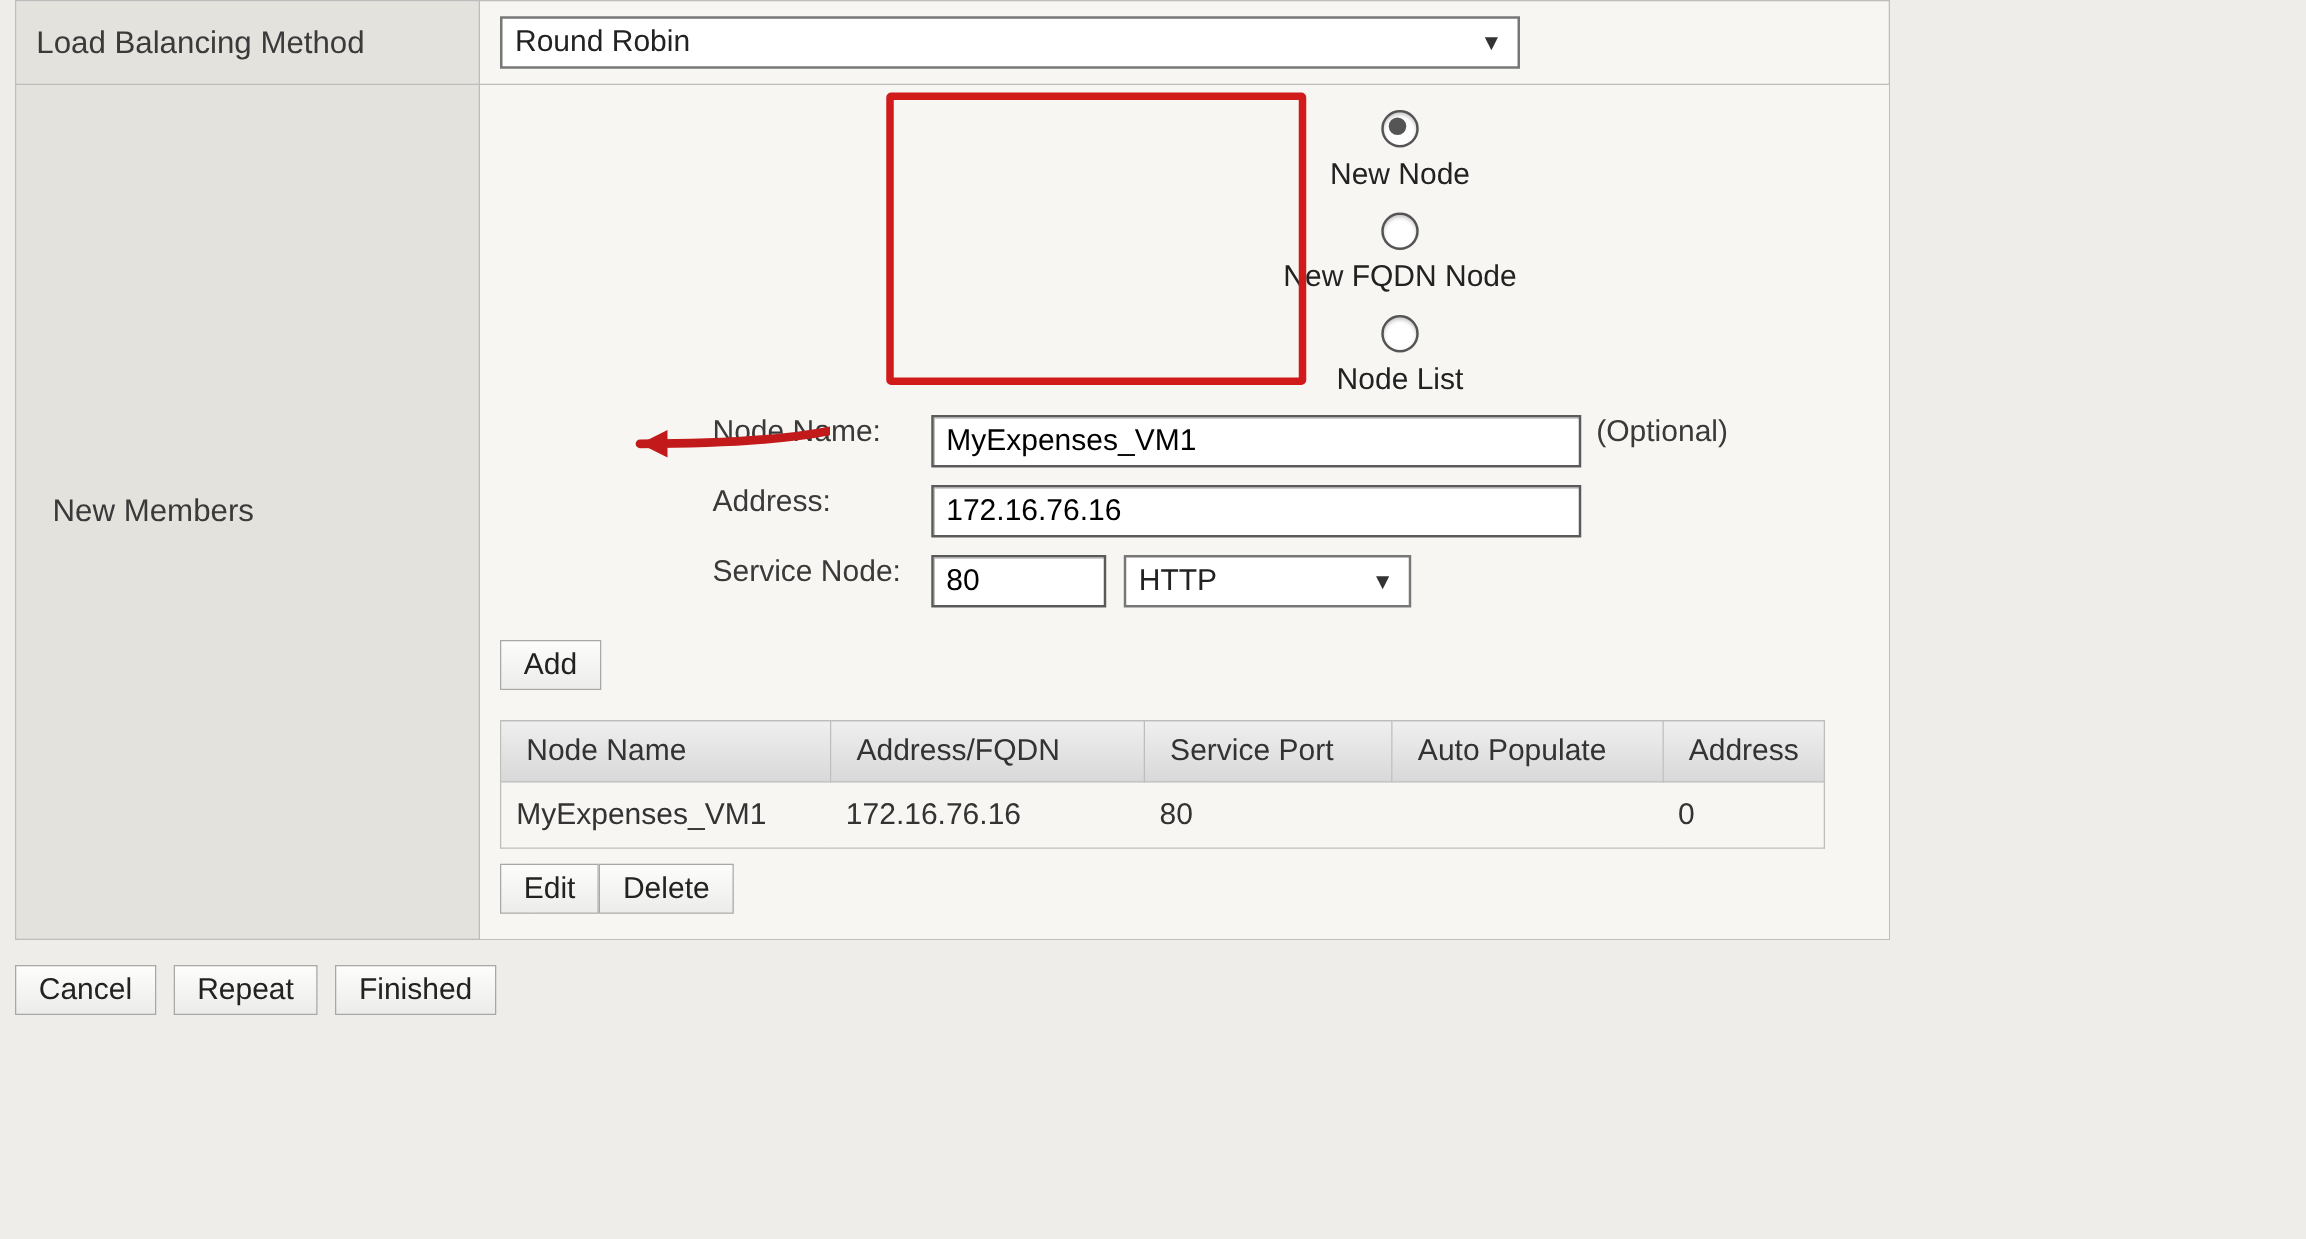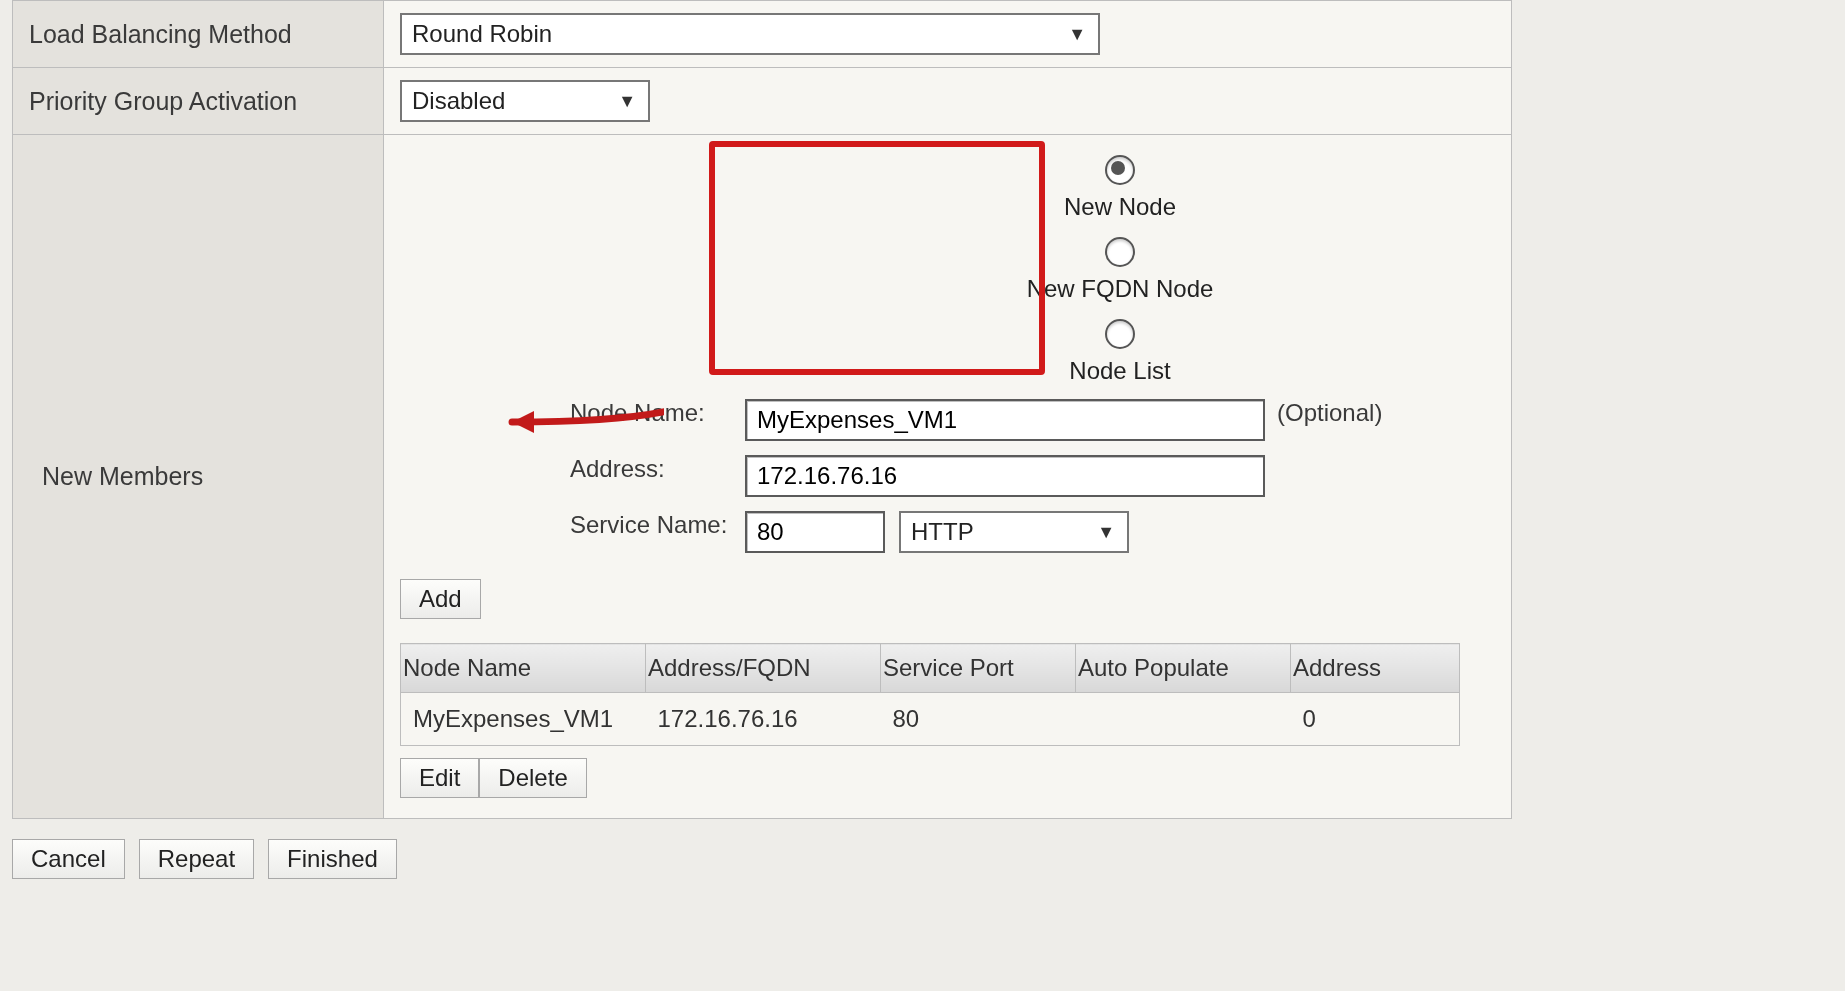--- a/index.html
+++ b/index.html
@@ -60,21 +60,21 @@
     padding: 0 12px 0 10px;
     box-sizing: border-box;
     color: #222;
     cursor: pointer;
   }
   .fake-select .chev {
     font-size: 18px;
     color: #333;
     margin-left: 10px;
   }
-  .w-700 { width: 700px; gap: 24px; }
+  .w-700 { width: 816px; gap: 24px; }
   .w-250 { width: 250px; }
   .w-230 { width: 230px; }
   .w-140 { width: 140px; }
   .w-520 { width: 520px; }
   .text-input {
     border: 2px solid #5a5a5a;
     background: #fff;
     height: 42px;
     padding: 0 10px;
     font-size: 24px;
@@ -151,21 +151,21 @@
     margin-top: 24px;
     border: 1px solid #bdbdbd;
     font-size: 24px;
   }
   table.data-table th {
     background: linear-gradient(#efefef, #d8d8d8);
     border: 1px solid #bdbdbd;
     text-align: left;
     font-weight: normal;
     color: #333;
-    padding: 10px 2px;
+    padding: 10px 20px;
   }
   table.data-table td {
     border-top: 1px solid #d6d6d6;
     padding: 12px 12px;
     background: #f7f6f2;
     color: #333;
   }
   .edit-delete-row {
     margin-top: 12px;
     display: flex;
@@ -188,29 +188,20 @@
 <div class="page">
 
 
   <table class="form-table">
     <tbody>
       <tr>
         <td class="label-cell">Load Balancing Method</td>
         <td class="value-cell">
           <div class="fake-select w-700">
             <span>Round Robin</span>
-            <span class="chev">▼</span>
-          </div>
-        </td>
-      </tr>
-      <tr>
-        <td class="label-cell">Priority Group Activation</td>
-        <td class="value-cell">
-          <div class="fake-select w-250">
-            <span>Disabled</span>
             <span class="chev">▼</span>
           </div>
         </td>
       </tr>
       <tr>
         <td class="label-cell members">New Members</td>
         <td class="value-cell members" style="position:relative;">
 
           <div class="member-form">
 
@@ -230,21 +221,21 @@
               <input class="text-input w-520" value="MyExpenses_VM1" style="">
               <span class="optional-note">(Optional)</span>
             </div>
 
             <div class="row">
               <span class="field-label">Address:</span>
               <input class="text-input w-520" value="172.16.76.16" style="">
             </div>
 
             <div class="row">
-              <span class="field-label">Service Name:</span>
+              <span class="field-label">Service Node:</span>
               <input class="text-input w-140" value="80" style="">
               <span style="width:14px"></span>
               <div class="fake-select w-230">
                 <span>HTTP</span>
                 <span class="chev">▼</span>
               </div>
             </div>
 
           </div>
 

